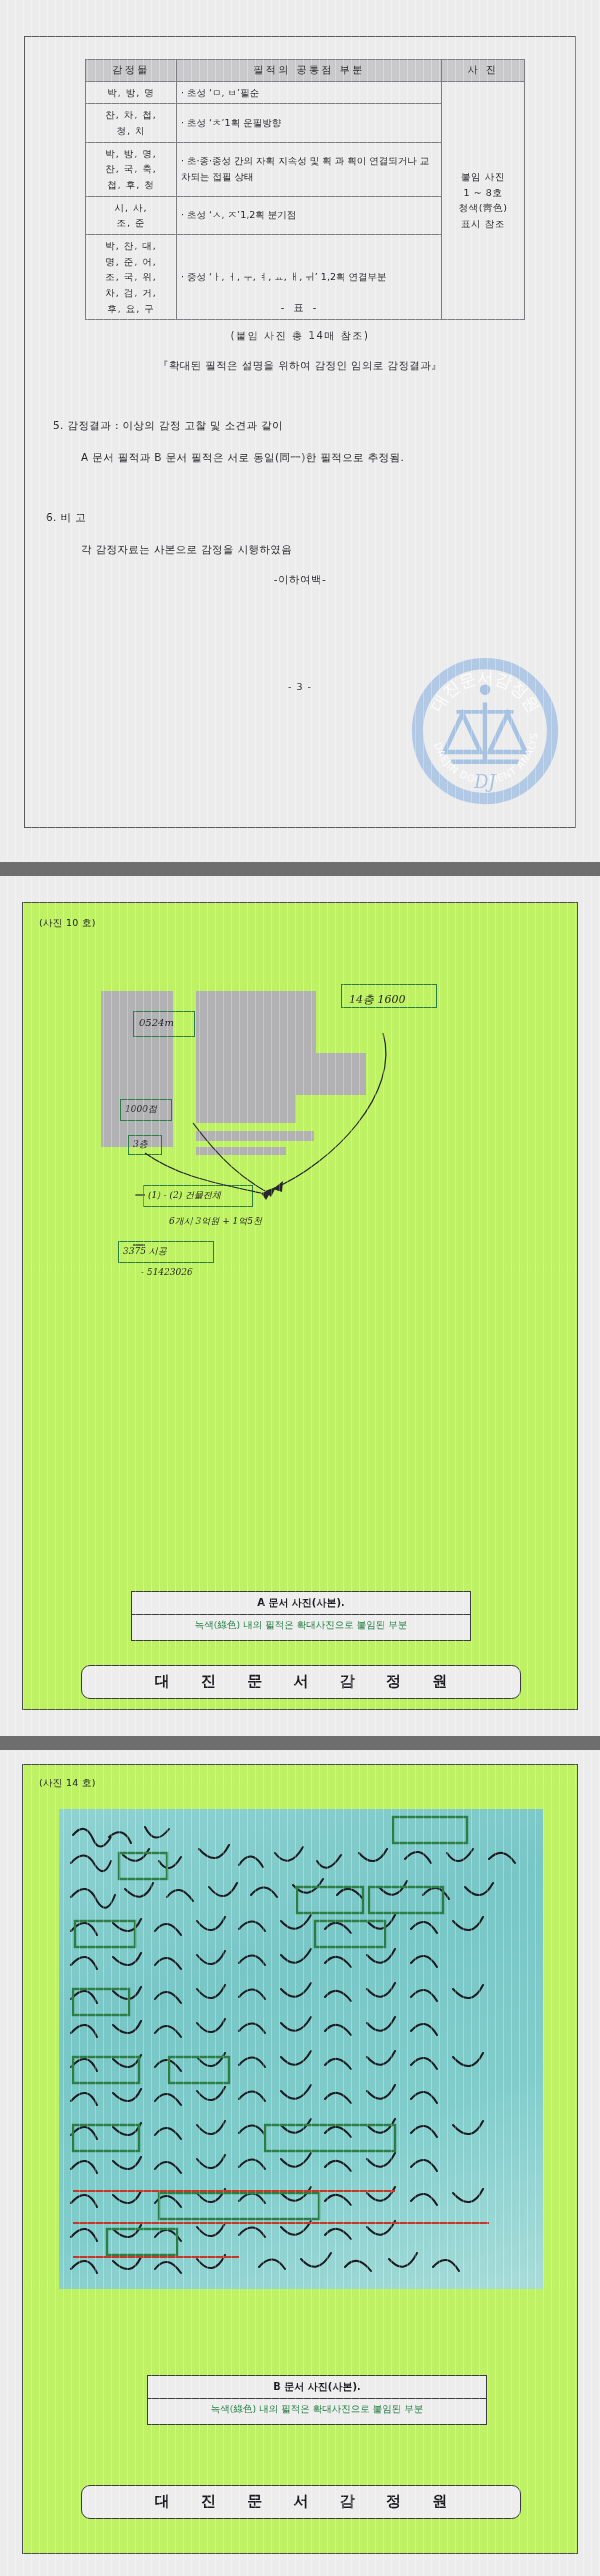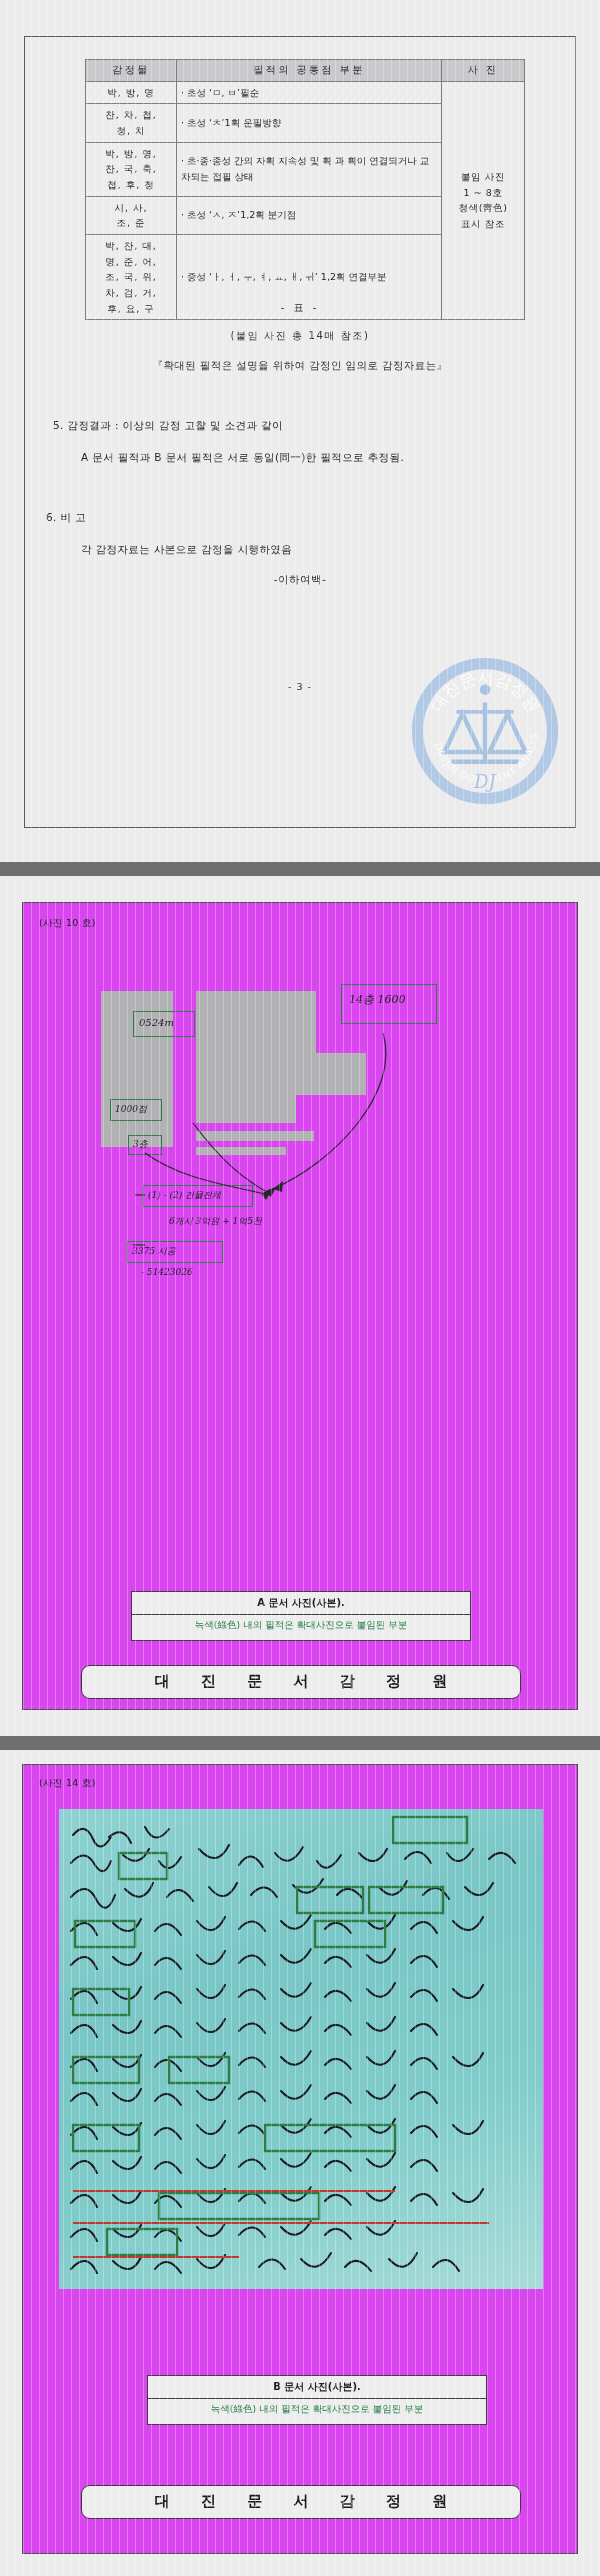--- a/index.html
+++ b/index.html
@@ -82,21 +82,21 @@
     width:150px;height:150px;
     right:40px;bottom:56px;
     z-index:2;opacity:.85;
   }
 
   
   .pframe{
     position:absolute;
     border:1px solid #4d4d50;
     box-sizing:border-box;
-    background:#d946ef;
+    background:#bef264;
   }
   .photo-no{
     position:absolute;
     font-size:9.5px;color:#1f1f23;letter-spacing:.3px;
   }
   .capbox{
     position:absolute;
     border:1.4px solid #3c3c40;
     box-sizing:border-box;
     background:#ededee;
@@ -184,21 +184,21 @@
 차, 검, 거,
 후, 요, 구</td>
           <td class="c-desc">· 중성 ‘ㅏ, ㅓ, ㅜ, ㅕ, ㅛ, ㅐ, ㅟ’
    1,2획 연결부분</td>
         </tr>
       </tbody>
     </table>
 
     <div class="p1-cap" style="top:264px;">- 표 -</div>
     <div class="p1-cap" style="top:292px;letter-spacing:1.6px;">(붙임 사진 총 14매 참조)</div>
-    <div class="p1-cap" style="top:322px;letter-spacing:.4px;font-size:10.5px;">『확대된 필적은 설명을 위하여 감정인 임의로 감정자료는』</div>
+    <div class="p1-cap" style="top:322px;letter-spacing:.4px;font-size:10.5px;">『확대된 필적은 설명을 위하여 감정인 임의로 감정결과』</div>
 
     <div class="p1-line" style="left:28px;top:382px;">5. 감정결과 : 이상의 감정 고찰 및 소견과 같이</div>
     <div class="p1-line" style="left:56px;top:414px;">A 문서 필적과 B 문서 필적은 서로 동일(同一)한 필적으로 추정됨.</div>
 
     <div class="p1-line" style="left:21px;top:474px;">6. 비      고</div>
     <div class="p1-line" style="left:56px;top:506px;">각 감정자료는 사본으로 감정을 시행하였음</div>
     <div class="p1-cap" style="top:536px;letter-spacing:.5px;font-size:10.5px;">-이하여백-</div>
 
     <div class="pgnum" style="top:644px;">- 3 -</div>
   </div>
@@ -236,34 +236,34 @@
     <div class="grayblk" style="left:173px;top:88px;width:120px;height:62px;"></div>
     <div class="grayblk" style="left:173px;top:150px;width:170px;height:42px;"></div>
     <div class="grayblk" style="left:78px;top:198px;width:72px;height:46px;"></div>
     <div class="grayblk" style="left:173px;top:192px;width:100px;height:28px;"></div>
     <div class="grayblk" style="left:173px;top:228px;width:118px;height:10px;"></div>
     <div class="grayblk" style="left:173px;top:244px;width:90px;height:8px;"></div>
 
     <div class="greenbox" style="left:110px;top:108px;width:62px;height:26px;">
       <span class="ink" style="left:5px;top:5px;">0524m</span>
     </div>
-    <div class="greenbox" style="left:318px;top:81px;width:96px;height:40px;">
+    <div class="greenbox" style="left:318px;top:81px;width:96px;height:24px;">
       <span class="ink" style="left:7px;top:7px;font-size:11px;">14층 1600</span>
     </div>
-    <div class="greenbox" style="left:87px;top:196px;width:52px;height:22px;">
+    <div class="greenbox" style="left:97px;top:196px;width:52px;height:22px;">
       <span class="ink" style="left:4px;top:3px;font-size:9px;">1000점</span>
     </div>
     <div class="greenbox" style="left:105px;top:232px;width:34px;height:20px;">
       <span class="ink" style="left:4px;top:2px;font-size:9px;">3층</span>
     </div>
     <div class="greenbox" style="left:120px;top:282px;width:110px;height:22px;">
       <span class="ink" style="left:4px;top:3px;font-size:9px;">(1) - (2)  건물전체</span>
     </div>
     <span class="ink" style="left:146px;top:312px;font-size:9px;">6개시 3억원 + 1억5천</span>
-    <div class="greenbox" style="left:104px;top:338px;width:96px;height:22px;">
+    <div class="greenbox" style="left:95px;top:338px;width:96px;height:22px;">
       <span class="ink" style="left:4px;top:3px;font-size:9px;">3375 시공</span>
     </div>
     <span class="ink" style="left:118px;top:364px;font-size:9px;">- 51423026</span>
 
     <svg class="arrow" style="left:60px;top:70px;width:420px;height:320px;" viewBox="0 0 420 320">
       <path d="M300 60 C318 120 250 190 190 216" fill="none" stroke="#27272b" stroke-width="1.2"></path>
       <path d="M190 216 l10 -8 l-1 11 z" fill="#27272b"></path>
       <path d="M110 150 C140 190 160 205 182 218" fill="none" stroke="#27272b" stroke-width="1.2"></path>
       <path d="M182 218 l11 -4 l-5 10 z" fill="#27272b"></path>
       <path d="M62 180 C90 200 120 208 178 220" fill="none" stroke="#27272b" stroke-width="1.2"></path>

